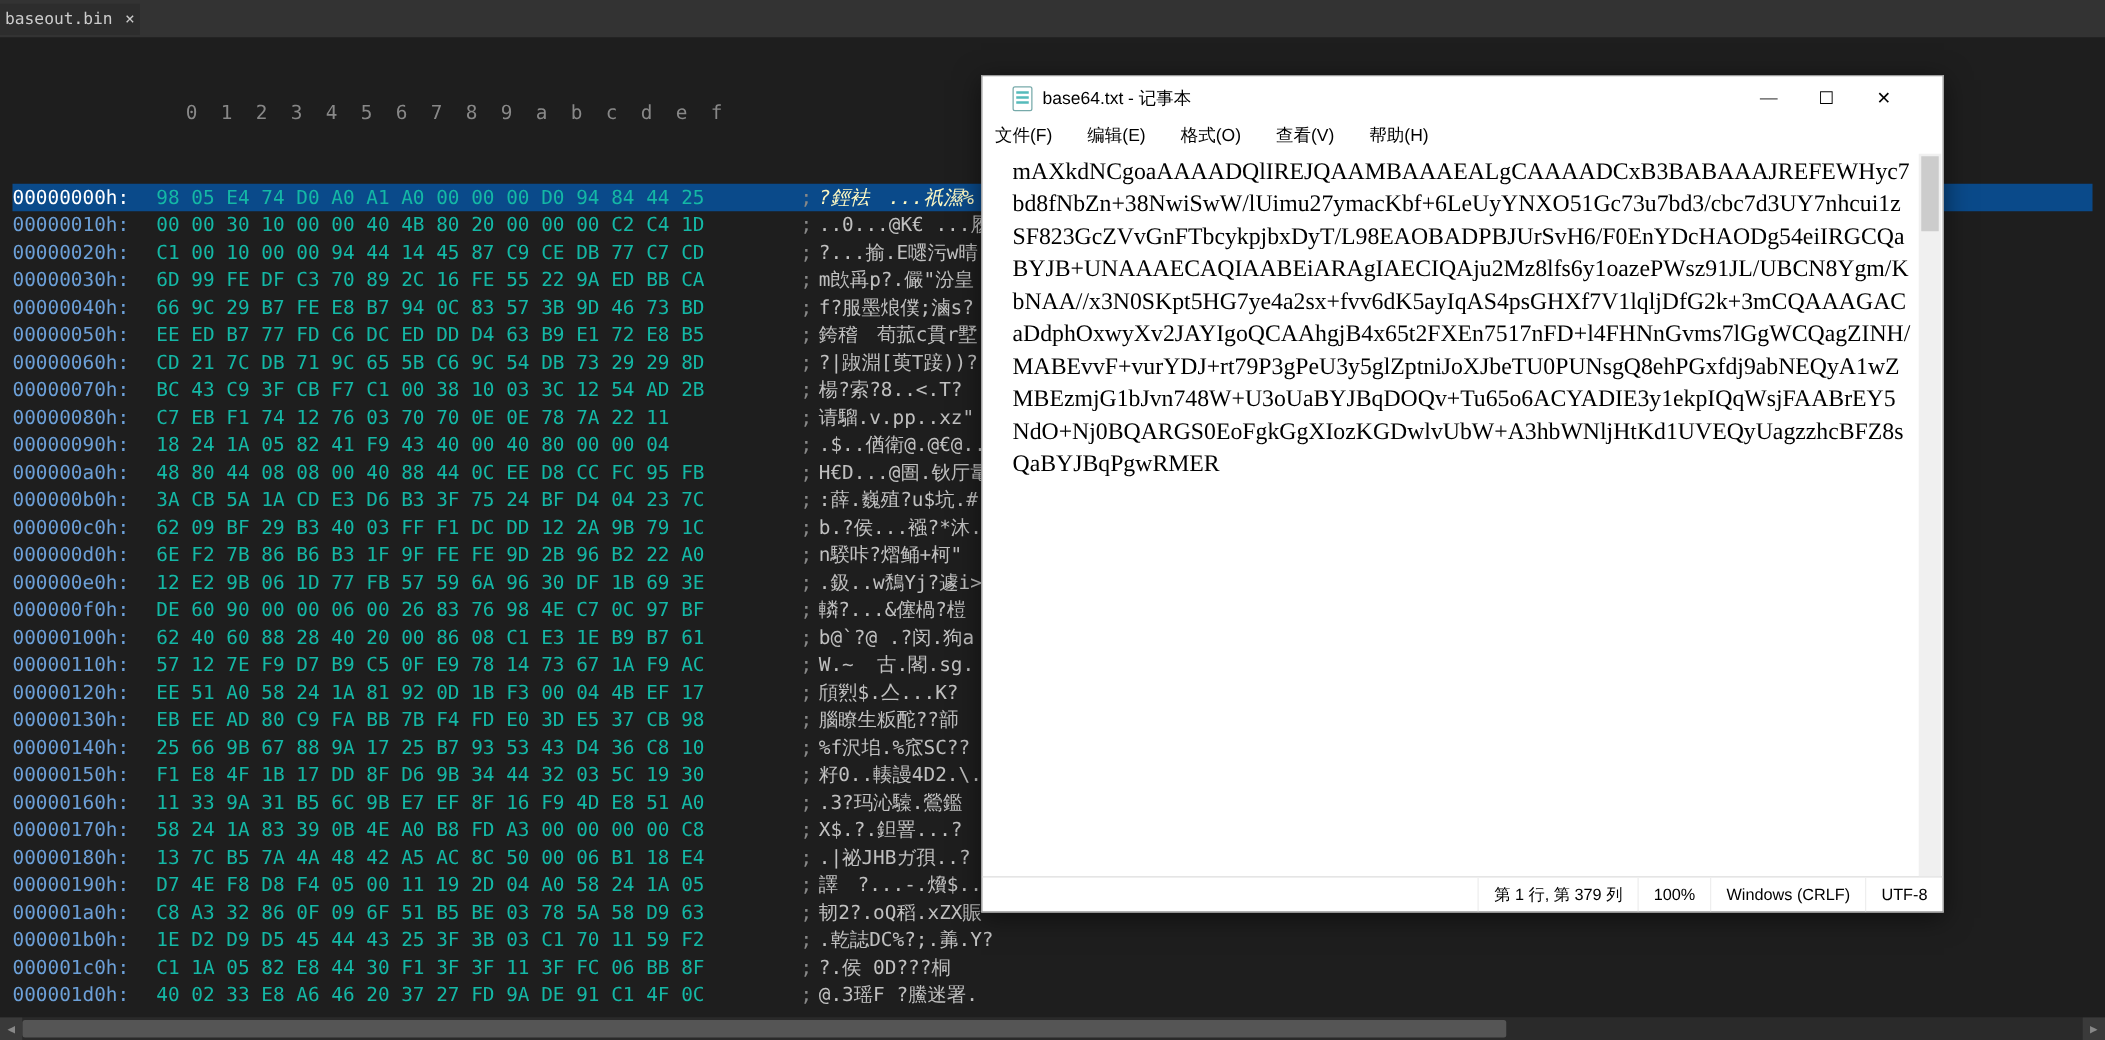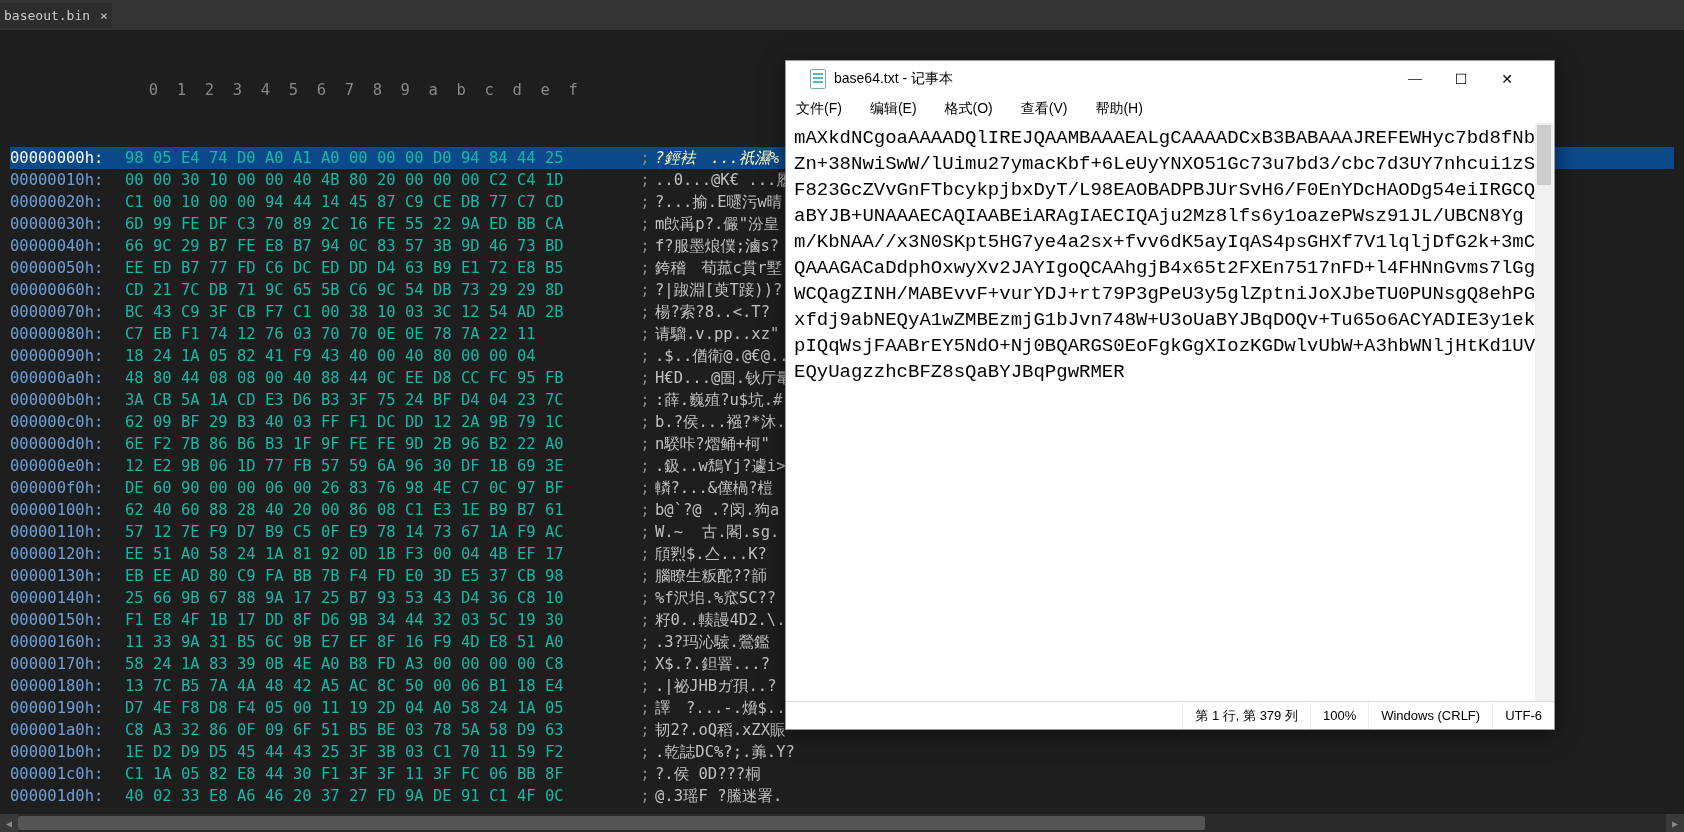--- a/index.html
+++ b/index.html
@@ -23,21 +23,21 @@
 .sb-thumb { position: absolute; left: 0; width: 72%; height: 14px; top: 2px; background: #555; border-radius: 2px; }
 .notepad { position: absolute; top: 60px; left: 785px; width: 770px; height: 670px; background: #fff; border: 1px solid #999; box-shadow: 0 4px 20px rgba(0,0,0,0.5); font-family: "Segoe UI", sans-serif; color: #000; display: flex; flex-direction: column; }
 .np-titlebar { height: 36px; display: flex; align-items: center; padding: 0 24px; }
 .np-icon { width: 16px; height: 20px; margin-right: 8px; background: linear-gradient(#fff,#fff); border: 1px solid #7aa; border-radius: 2px; position: relative; }
 .np-icon::before { content: ""; position: absolute; top: 3px; left: 2px; right: 2px; height: 2px; background: #5bb; box-shadow: 0 4px 0 #5bb, 0 8px 0 #5bb; }
 .np-title { font-size: 14px; flex: 1; }
 .np-btns { display: flex; gap: 0; }
 .np-btn { width: 46px; height: 30px; display: flex; align-items: center; justify-content: center; font-size: 14px; cursor: pointer; font-family: "Segoe UI Symbol"; }
 .np-menu { display: flex; gap: 28px; padding: 3px 10px; font-size: 14px; text-align: center; }
 .np-menu span { cursor: pointer; }
-.np-content { flex: 1; padding: 4px 8px; font-family: Liberation Mono, monospace; font-size: 19px; line-height: 26px; overflow: hidden; white-space: pre-wrap; word-break: break-all; }
+.np-content { flex: 1; padding: 4px 24px; font-family: Liberation Serif, serif; font-size: 19px; line-height: 26px; overflow: hidden; white-space: pre-wrap; word-break: break-all; }
 .np-scroll { width: 18px; background: #f0f0f0; position: absolute; right: 1px; top: 62px; bottom: 28px; }
 .np-scroll-thumb { background: #ccc; width: 14px; margin: 2px; height: 60px; }
 .np-status { height: 28px; border-top: 1px solid #ddd; display: flex; font-size: 13px; align-items: center; }
 .np-status > div { padding: 0 12px; border-left: 1px solid #eee; height: 100%; display: flex; align-items: center; }
 .np-status > div:first-child { flex: 1; border-left: none; }
 </style>
 </head>
 <body>
 
 <div class="top-bar">
@@ -79,15 +79,15 @@
   </div>
   <div class="np-content">mAXkdNCgoaAAAADQlIREJQAAMBAAAEALgCAAAADCxB3BABAAAJREFEWHyc7bd8fNbZn+38NwiSwW/lUimu27ymacKbf+6LeUyYNXO51Gc73u7bd3/cbc7d3UY7nhcui1zSF823GcZVvGnFTbcykpjbxDyT/L98EAOBADPBJUrSvH6/F0EnYDcHAODg54eiIRGCQaBYJB+UNAAAECAQIAABEiARAgIAECIQAju2Mz8lfs6y1oazePWsz91JL/UBCN8Ygm/KbNAA//x3N0SKpt5HG7ye4a2sx+fvv6dK5ayIqAS4psGHXf7V1lqljDfG2k+3mCQAAAGACaDdphOxwyXv2JAYIgoQCAAhgjB4x65t2FXEn7517nFD+l4FHNnGvms7lGgWCQagZINH/MABEvvF+vurYDJ+rt79P3gPeU3y5glZptniJoXJbeTU0PUNsgQ8ehPGxfdj9abNEQyA1wZMBEzmjG1bJvn748W+U3oUaBYJBqDOQv+Tu65o6ACYADIE3y1ekpIQqWsjFAABrEY5NdO+Nj0BQARGS0EoFgkGgXIozKGDwlvUbW+A3hbWNljHtKd1UVEQyUagzzhcBFZ8sQaBYJBqPgwRMER</div>
   <div class="np-scroll">
     <div class="np-scroll-thumb"></div>
   </div>
   <div class="np-status">
     <div></div>
     <div>第 1 行, 第 379 列</div>
     <div>100%</div>
     <div>Windows (CRLF)</div>
-    <div>UTF-6</div>
+    <div>UTF-8</div>
   </div>
 </div>
 
 </body></html>

